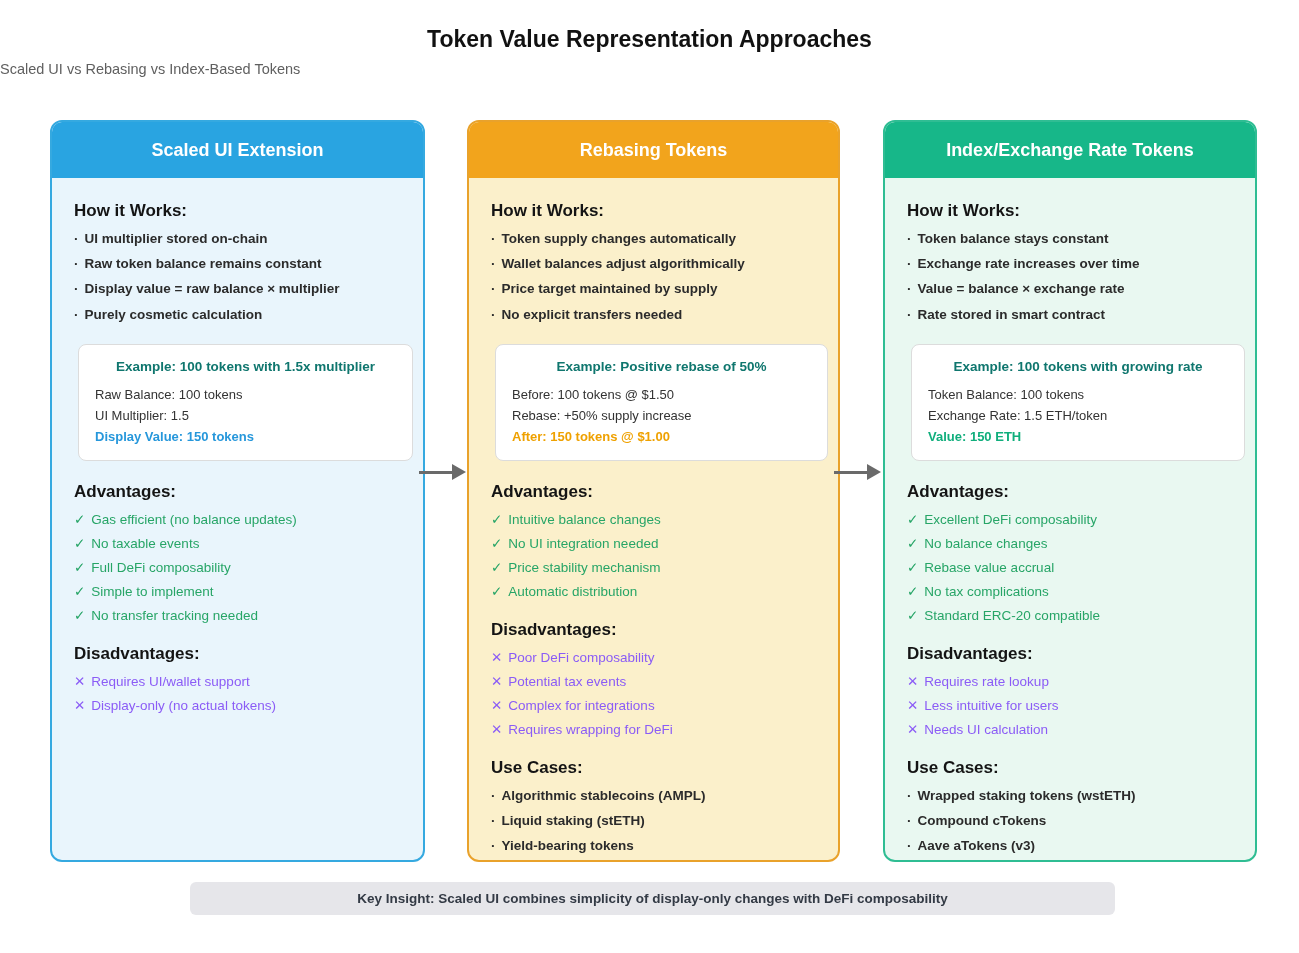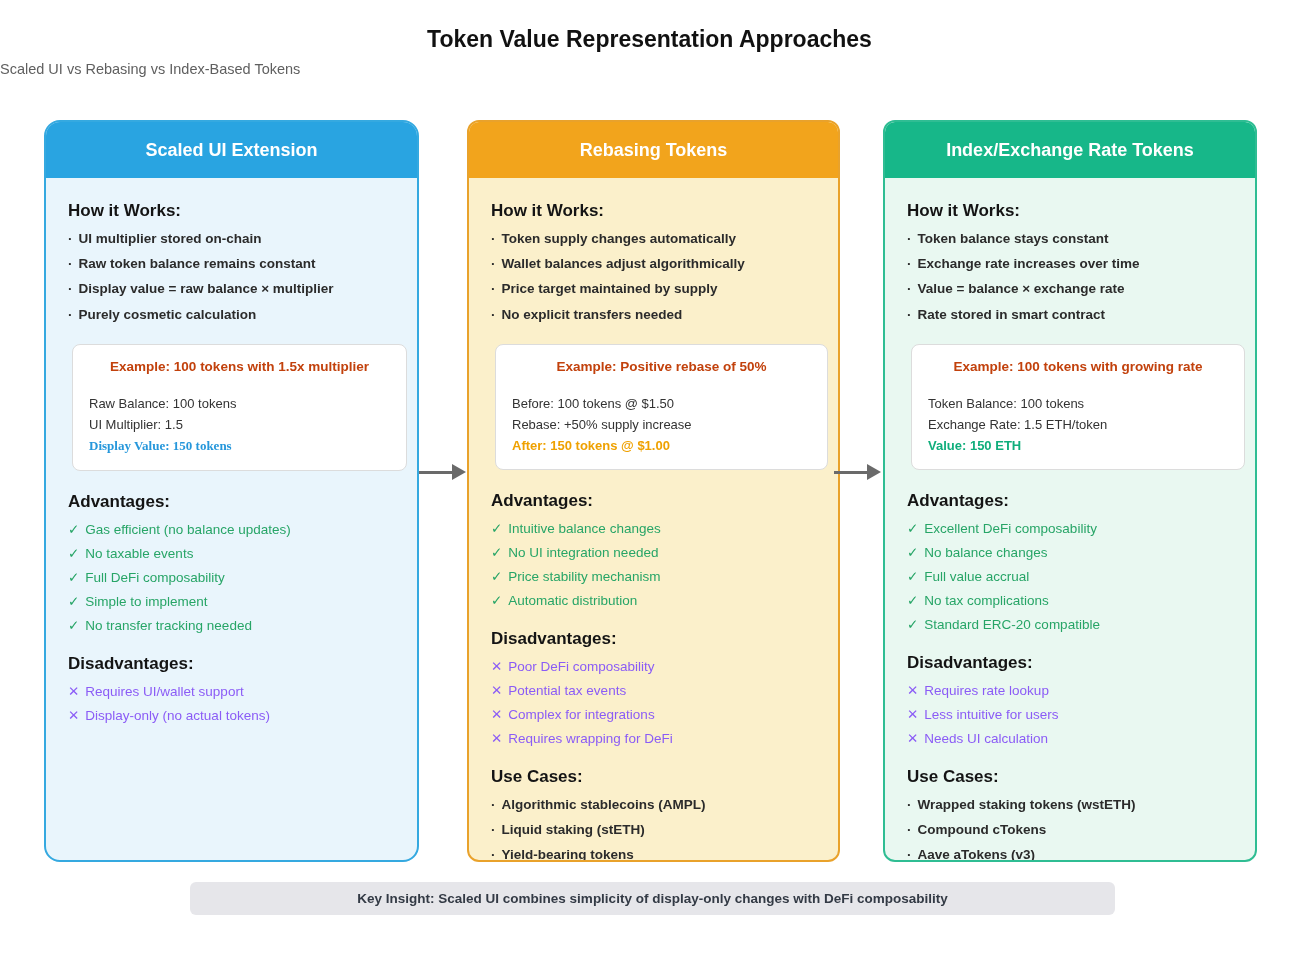--- a/index.html
+++ b/index.html
@@ -12,37 +12,37 @@
   .subtitle { position:absolute; top:61px; left:0; width:100%; text-align:left;
               font-size:14.5px; color:#5f5f5f; }
 
   .col { position:absolute; top:120px; height:742px; border-radius:12px;
          border:2px solid; overflow:hidden; }
   .col-header { height:56px; display:flex; align-items:center; justify-content:center;
                 color:#fff; font-size:18px; font-weight:700;
                 border-radius:9px 9px 0 0; }
   .col-body { padding:2px 6px 0 22px; }
 
-  .col.blue   { left:44px;  width:375px; border-color:#35A9E0; background:#E9F5FC;border-radius:16px; }
+  .col.blue   { left:50px;  width:375px; border-color:#35A9E0; background:#E9F5FC; }
   .col.blue   .col-header { background:#29A4E1; }
   .col.orange { left:467px; width:373px; border-color:#E9A22B; background:#FBF0CB; }
   .col.orange .col-header { background:#F2A41C; }
   .col.green  { left:883px; width:374px; border-color:#2FBD93; background:#E9F8F1; }
   .col.green  .col-header { background:#17B789; }
 
   .sec-heading { font-size:17px; font-weight:700; color:#141414; margin:21px 0 9px 0; }
   .li { font-size:13.5px; color:#2b2b2b; margin:7px 0; line-height:1.35;font-weight:bold; }
   .li .b { margin-right:6px; color:#2b2b2b; }
 
   .ex-box { background:#fff; border:1px solid #dcdcdc; border-radius:8px;
             margin:20px 4px 4px 4px; padding:14px 16px 16px 16px; }
-  .ex-title { text-align:center; font-weight:700; font-size:13.5px; color:#c2410c; margin-bottom:22px; }
+  .ex-title { text-align:center; font-weight:700; font-size:13.5px; color:#0f766e; margin-bottom:13px; }
   .ex-line { font-size:13px; color:#333; margin:6px 0; }
   .ex-highlight { font-size:13px; font-weight:700; margin-top:6px; }
-  .blue   .ex-highlight { color:#2697DB;font-family:Liberation Serif, serif; }
+  .blue   .ex-highlight { color:#2697DB; }
   .orange .ex-highlight { color:#EFA100; }
   .green  .ex-highlight { color:#10AE7C; }
 
   .adv { color:#27A567; font-size:13.5px; margin:8px 0; }
   .adv .g { margin-right:6px; }
   .dis { color:#8b5cf6; font-size:13.5px; margin:8px 0; }
   .dis .g { margin-right:6px; }
 
   .arrow { position:absolute; top:467px; width:48px; height:10px; }
   .arrow .shaft { position:absolute; top:4px; left:0; width:36px; height:3px; background:#6a6a6a; }
@@ -151,21 +151,21 @@
       <div class="ex-box">
         <div class="ex-title">Example: 100 tokens with growing rate</div>
         <div class="ex-line">Token Balance: 100 tokens</div>
         <div class="ex-line">Exchange Rate: 1.5 ETH/token</div>
         <div class="ex-highlight">Value: 150 ETH</div>
       </div>
 
       <div class="sec-heading">Advantages:</div>
       <div class="adv"><span class="g">✓</span><span>Excellent DeFi composability</span></div>
       <div class="adv"><span class="g">✓</span><span>No balance changes</span></div>
-      <div class="adv"><span class="g">✓</span><span>Full value accrual</span></div>
+      <div class="adv"><span class="g">✓</span><span>Rebase value accrual</span></div>
       <div class="adv"><span class="g">✓</span><span>No tax complications</span></div>
       <div class="adv"><span class="g">✓</span><span>Standard ERC-20 compatible</span></div>
 
       <div class="sec-heading">Disadvantages:</div>
       <div class="dis"><span class="g">✕</span><span>Requires rate lookup</span></div>
       <div class="dis"><span class="g">✕</span><span>Less intuitive for users</span></div>
       <div class="dis"><span class="g">✕</span><span>Needs UI calculation</span></div>
 
       <div class="sec-heading">Use Cases:</div>
       <div class="li"><span class="b">·</span><span>Wrapped staking tokens (wstETH)</span></div>

